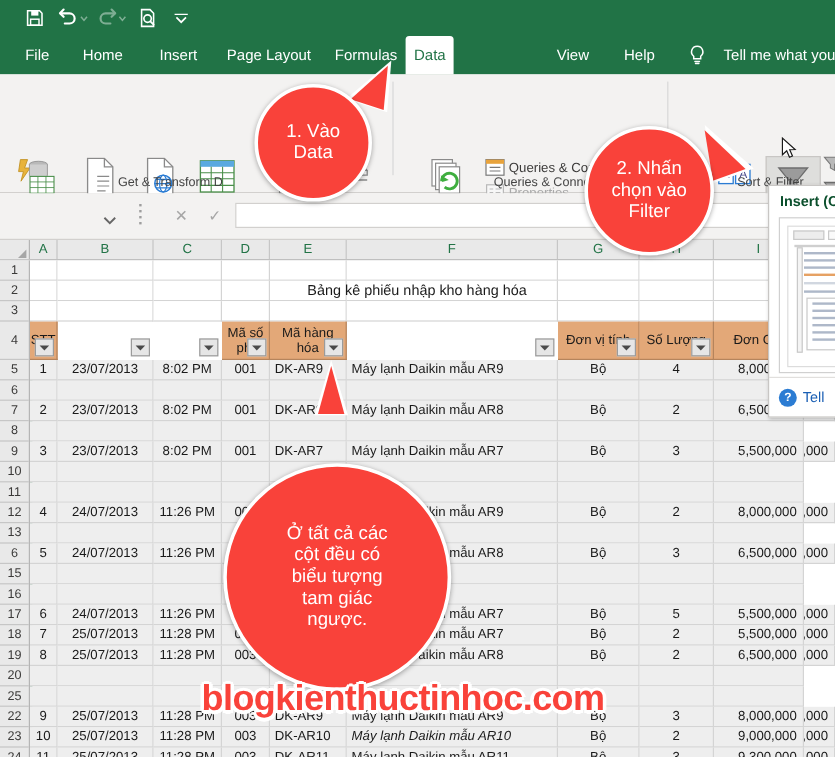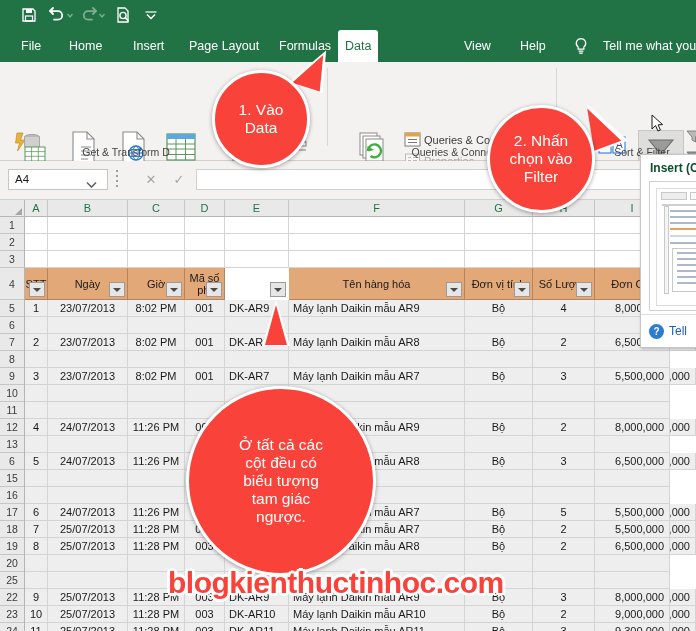--- a/index.html
+++ b/index.html
@@ -350,21 +350,21 @@
     <div class="glyph">
       <svg width="32" height="32" viewBox="0 0 32 32">
           <path d="M4 5h16l6 6v4H4z" fill="#fff" stroke="#8a8a8a" stroke-width="1.1"></path>
           <path d="M20 5v6h6" fill="none" stroke="#8a8a8a" stroke-width="1.1"></path>
           <path d="M6 19h20" stroke="#8a8a8a" stroke-width="1.1"></path>
         </svg>
     </div>
     <span class="cap">ns</span>
   </div>
 
-  <div class="grp-label" style="left:56px;width:140px;">Get &amp; Transform D</div>
+  <div class="grp-label" style="left:72px;width:140px;">Get &amp; Transform D</div>
   <div class="grp-sep" style="left:327px;"></div>
 
   <div class="bigbtn" style="left:350px;top:66px;width:48px;">
     <div class="glyph">
       <svg width="34" height="32" viewBox="0 0 34 32">
         <rect x="3" y="2" width="17" height="22" fill="#fff" stroke="#8a8a8a" stroke-width="1"></rect>
         <rect x="6" y="5" width="17" height="22" fill="#fff" stroke="#8a8a8a" stroke-width="1"></rect>
         <rect x="9" y="8" width="17" height="22" fill="#fff" stroke="#8a8a8a" stroke-width="1"></rect>
         <path d="M11 20 a6.5 6.5 0 1 1 2.5 5" fill="none" stroke="#3fae3f" stroke-width="2.4"></path>
         <path d="M10.3 15 L11.6 20.6 L17 19" fill="#3fae3f"></path>
@@ -460,21 +460,20 @@
   <div class="grp-label" style="left:592px;width:100px;">Sort &amp; Filter</div>
 </div>
 
 <div id="cursor">
   <svg width="13" height="19" viewBox="0 0 13 19">
       <path d="M1 1 L1 15 L4.6 11.6 L6.9 17 L9.4 16 L7.1 10.8 L11.6 10.6 Z" fill="#ffffff" stroke="#1a1a1a" stroke-width="1"></path>
     </svg>
 </div>
 
 <div id="formula-area">
-  <div id="namebox">A4</div>
   <div id="namebox-caret">
     <svg width="11" height="8" viewBox="0 0 11 8">
         <path d="M1 1.5 L5.5 6 L10 1.5" fill="none" stroke="#666" stroke-width="1.6"></path>
       </svg>
   </div>
   <div id="nb-sep">
       <i></i>
       <i></i>
       <i></i>
       <i></i>
@@ -728,40 +727,39 @@
       <div class="gcell shade" style="left: 570px; width: 75px; top: 389px; height: 17px;"></div>
       <div class="gcell shade" style="left: 0px; width: 23px; top: 406px; height: 17px;"></div>
       <div class="gcell shade" style="left: 23px; width: 80px; top: 406px; height: 17px;"></div>
       <div class="gcell shade" style="left: 103px; width: 57px; top: 406px; height: 17px;"></div>
       <div class="gcell shade" style="left: 160px; width: 40px; top: 406px; height: 17px;"></div>
       <div class="gcell shade" style="left: 200px; width: 64px; top: 406px; height: 17px;"></div>
       <div class="gcell shade" style="left: 264px; width: 176px; top: 406px; height: 17px;"></div>
       <div class="gcell shade" style="left: 440px; width: 68px; top: 406px; height: 17px;"></div>
       <div class="gcell shade" style="left: 508px; width: 62px; top: 406px; height: 17px;"></div>
       <div class="gcell shade" style="left: 570px; width: 75px; top: 406px; height: 17px;"></div>
+      <div id="title-row-text" style="left: 0px; width: 645px; top: 17px; height: 17px; line-height: 17px; text-align: center;">Bảng kê phiếu nhập kho hàng hóa</div>
       <div class="hdrcell" style="left: 0px; width: 23px; top: 51px; height: 32px;">STT</div>
       <div class="fdrop" style="left: 4px; top: 65px;">
         <div class="arr"></div>
       </div>
-      <div class="hdrcell" style="left: 23px; width: 80px; top: 51px; height: 32px;">Ngày</div>
       <div class="fdrop" style="left: 84px; top: 65px;">
         <div class="arr"></div>
       </div>
-      <div class="hdrcell" style="left: 103px; width: 57px; top: 51px; height: 32px;">Giờ</div>
       <div class="fdrop" style="left: 141px; top: 65px;">
         <div class="arr"></div>
       </div>
       <div class="hdrcell" style="left: 160px; width: 40px; top: 51px; height: 32px;">Mã số phi</div>
       <div class="fdrop" style="left: 181px; top: 65px;">
         <div class="arr"></div>
       </div>
+      <div class="hdrcell" style="left: 200px; width: 64px; top: 51px; height: 32px;">Mã hàng hóa</div>
       <div class="fdrop" style="left: 245px; top: 65px;">
         <div class="arr"></div>
       </div>
-      <div class="hdrcell" style="left: 264px; width: 176px; top: 51px; height: 32px;">Tên hàng hóa</div>
       <div class="fdrop" style="left: 421px; top: 65px;">
         <div class="arr"></div>
       </div>
       <div class="hdrcell" style="left: 440px; width: 68px; top: 51px; height: 32px;">Đơn vị tính</div>
       <div class="fdrop" style="left: 489px; top: 65px;">
         <div class="arr"></div>
       </div>
       <div class="hdrcell" style="left: 508px; width: 62px; top: 51px; height: 32px;">Số Lượng</div>
       <div class="fdrop" style="left: 551px; top: 65px;">
         <div class="arr"></div>
@@ -859,21 +857,21 @@
       <div class="gcell shade l" style="left: 264px; width: 176px; top: 372px; height: 17px;">Máy lạnh Daikin mẫu AR9</div>
       <div class="gcell shade c" style="left: 440px; width: 68px; top: 372px; height: 17px;">Bộ</div>
       <div class="gcell shade c" style="left: 508px; width: 62px; top: 372px; height: 17px;">3</div>
       <div class="gcell shade r" style="left: 570px; width: 75px; top: 372px; height: 17px;">8,000,000</div>
       <div class="gcell shade r" style="left: 645px; width: 26px; top: 372px; height: 17px;">24,000,000</div>
       <div class="gcell shade c" style="left: 0px; width: 23px; top: 389px; height: 17px;">10</div>
       <div class="gcell shade c" style="left: 23px; width: 80px; top: 389px; height: 17px;">25/07/2013</div>
       <div class="gcell shade c" style="left: 103px; width: 57px; top: 389px; height: 17px;">11:28 PM</div>
       <div class="gcell shade c" style="left: 160px; width: 40px; top: 389px; height: 17px;">003</div>
       <div class="gcell shade l" style="left: 200px; width: 64px; top: 389px; height: 17px;">DK-AR10</div>
-      <div class="gcell shade l" style="left: 264px; width: 176px; top: 389px; height: 17px;">Máy lạnh Daikin mẫu AR10</div>
+      <div class="gcell shade l" style="left: 264px; width: 176px; top: 389px; height: 17px; font-style: italic;">Máy lạnh Daikin mẫu AR10</div>
       <div class="gcell shade c" style="left: 440px; width: 68px; top: 389px; height: 17px;">Bộ</div>
       <div class="gcell shade c" style="left: 508px; width: 62px; top: 389px; height: 17px;">2</div>
       <div class="gcell shade r" style="left: 570px; width: 75px; top: 389px; height: 17px;">9,000,000</div>
       <div class="gcell shade r" style="left: 645px; width: 26px; top: 389px; height: 17px;">18,000,000</div>
       <div class="gcell shade c" style="left: 0px; width: 23px; top: 406px; height: 17px;">11</div>
       <div class="gcell shade c" style="left: 23px; width: 80px; top: 406px; height: 17px;">25/07/2013</div>
       <div class="gcell shade c" style="left: 103px; width: 57px; top: 406px; height: 17px;">11:28 PM</div>
       <div class="gcell shade c" style="left: 160px; width: 40px; top: 406px; height: 17px;">003</div>
       <div class="gcell shade l" style="left: 200px; width: 64px; top: 406px; height: 17px;">DK-AR11</div>
       <div class="gcell shade l" style="left: 264px; width: 176px; top: 406px; height: 17px;">Máy lạnh Daikin mẫu AR11</div>

